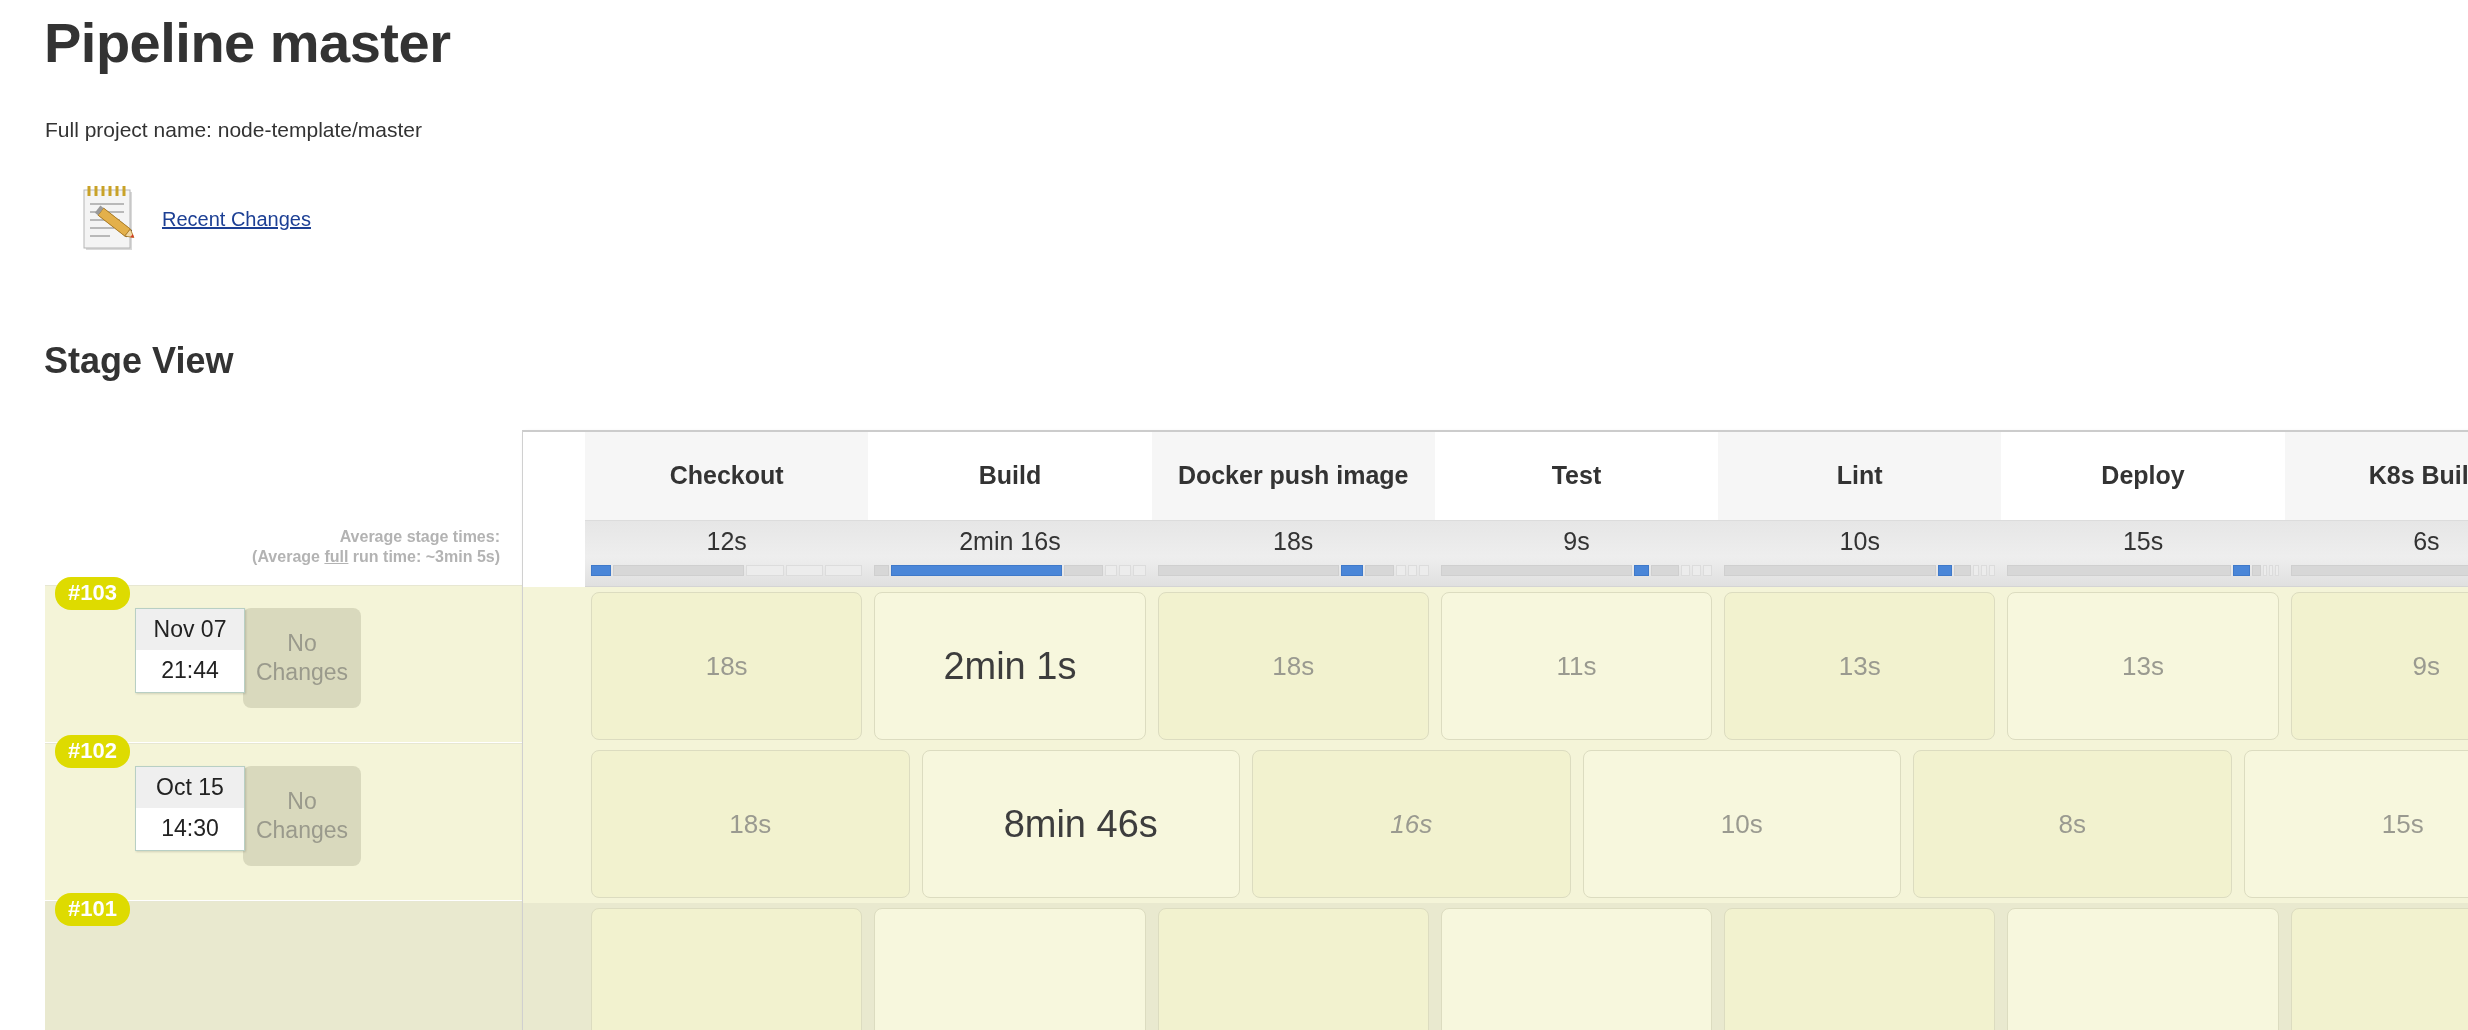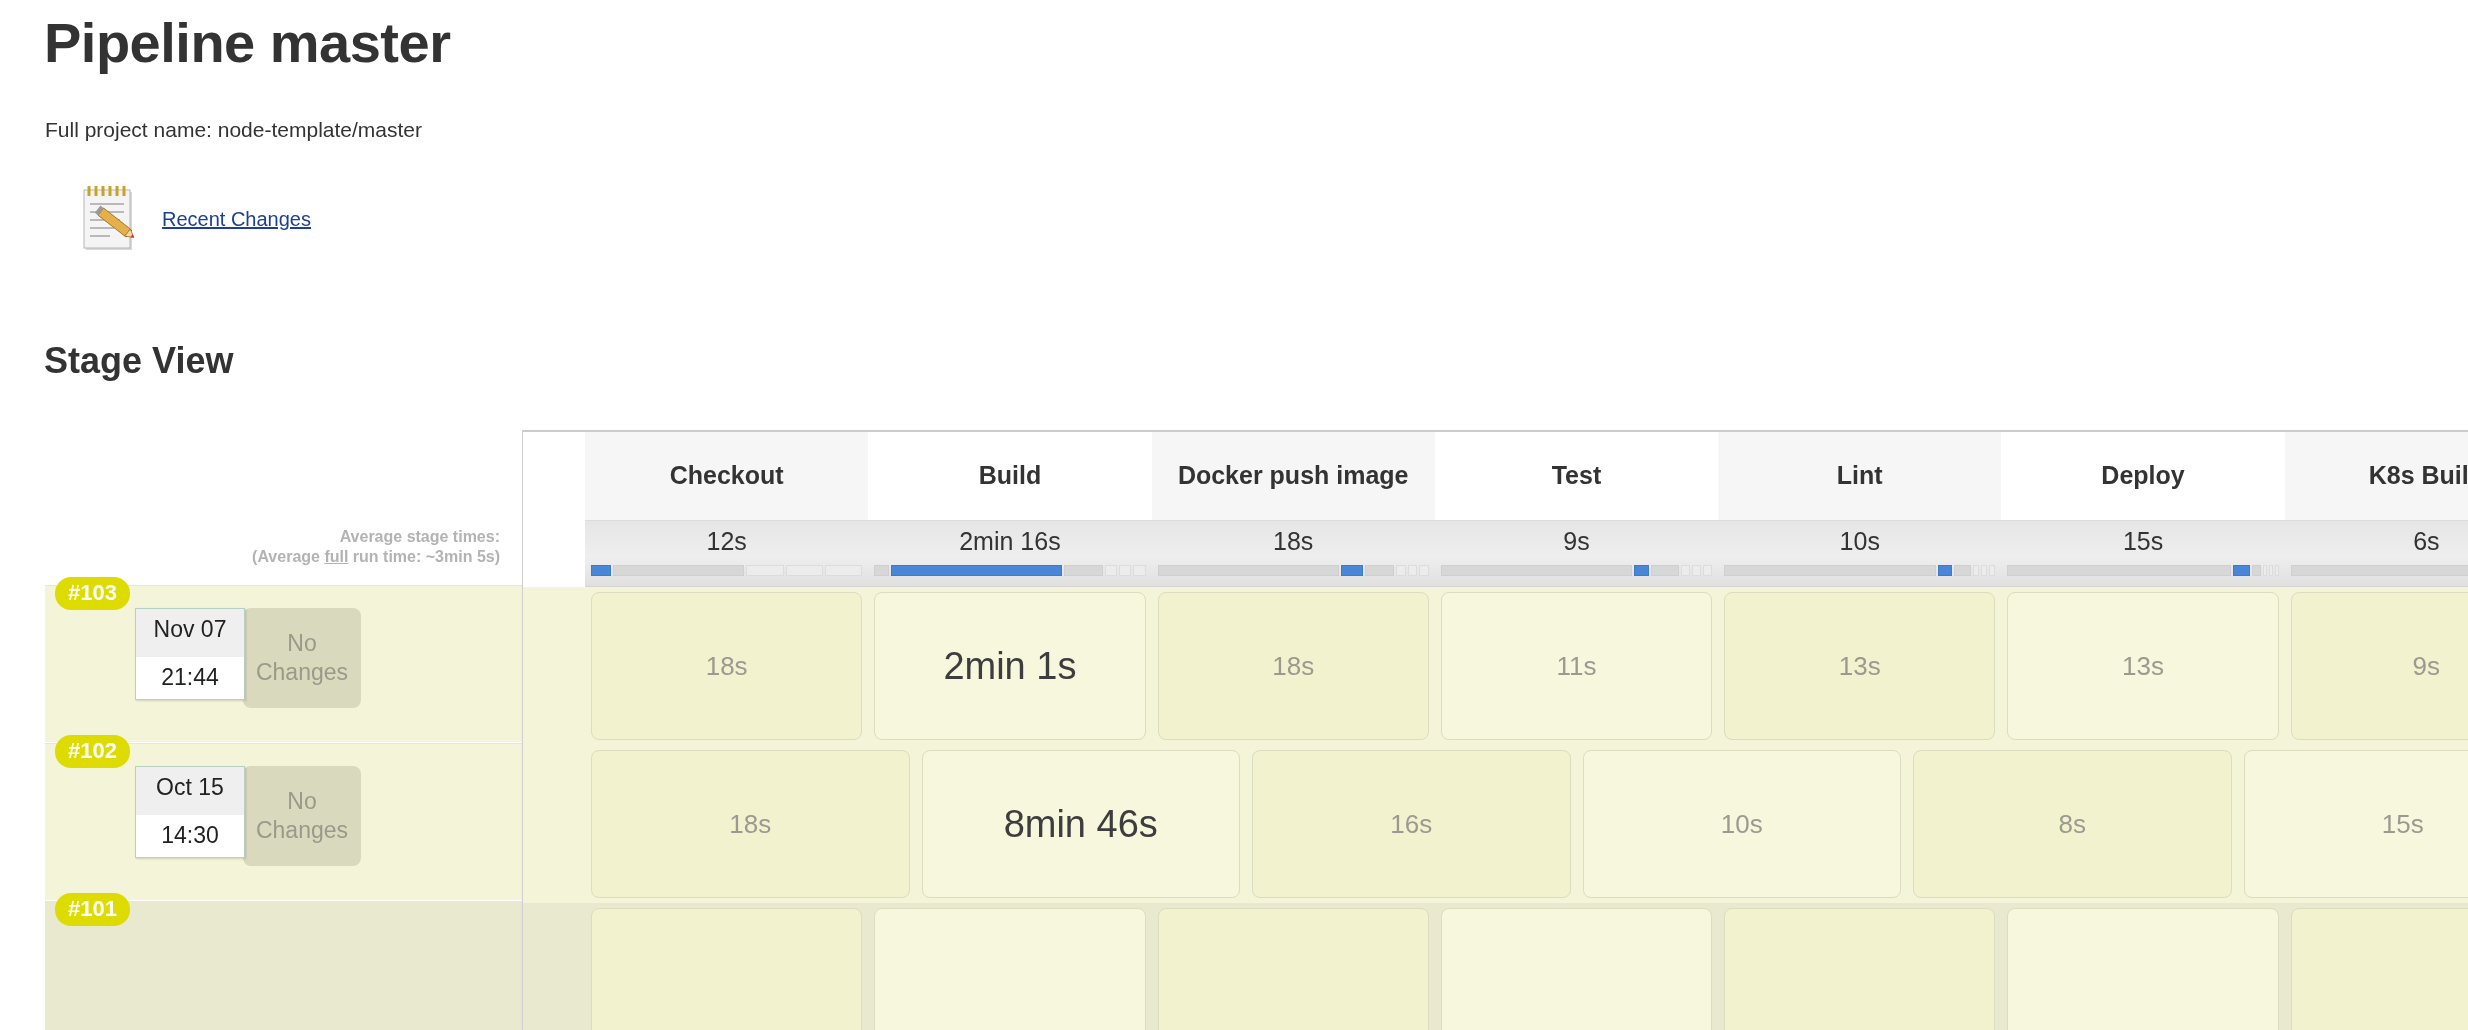--- a/index.html
+++ b/index.html
@@ -143,21 +143,21 @@
     border: 1px solid #b8cfc4;
     background: #ffffff;
     z-index: 2;
     box-shadow: 1px 1px 2px rgba(0,0,0,0.15);
   }
   .build-stamp .date {
     background: #efefef;
     text-align: center;
     font-size: 23px;
     color: #222222;
-    padding: 7px 0 14px 0;
+    padding: 7px 0 7px 0;
   }
   .build-stamp .time {
     background: #ffffff;
     text-align: center;
     font-size: 23px;
     color: #222222;
     padding: 7px 0 8px 0;
   }
 
   .no-changes {
@@ -543,21 +543,21 @@
                 </div>
               </div>
               <div class="row-bg" style="top: 313px; height: 158px;"></div>
               <div class="cell-row" style="top: 313px; height: 158px; left: 62px; right: 0px; display: flex;">
                 <div style="flex: 1 1 0px; position: relative; min-width: 0px;">
                   <div class="stage-cell">18s</div>
                 </div>
                 <div style="flex: 1 1 0px; position: relative; min-width: 0px;">
                   <div class="stage-cell alt big">8min 46s</div>
                 </div>
-                <div style="flex: 1 1 0px; position: relative; min-width: 0px;">
+                <div style="flex: 1 1 0px; position: relative; min-width: 0px; font-style: italic;">
                   <div class="stage-cell">16s</div>
                 </div>
                 <div style="flex: 1 1 0px; position: relative; min-width: 0px;">
                   <div class="stage-cell alt">10s</div>
                 </div>
                 <div style="flex: 1 1 0px; position: relative; min-width: 0px;">
                   <div class="stage-cell">8s</div>
                 </div>
                 <div style="flex: 1 1 0px; position: relative; min-width: 0px;">
                   <div class="stage-cell alt">15s</div>

